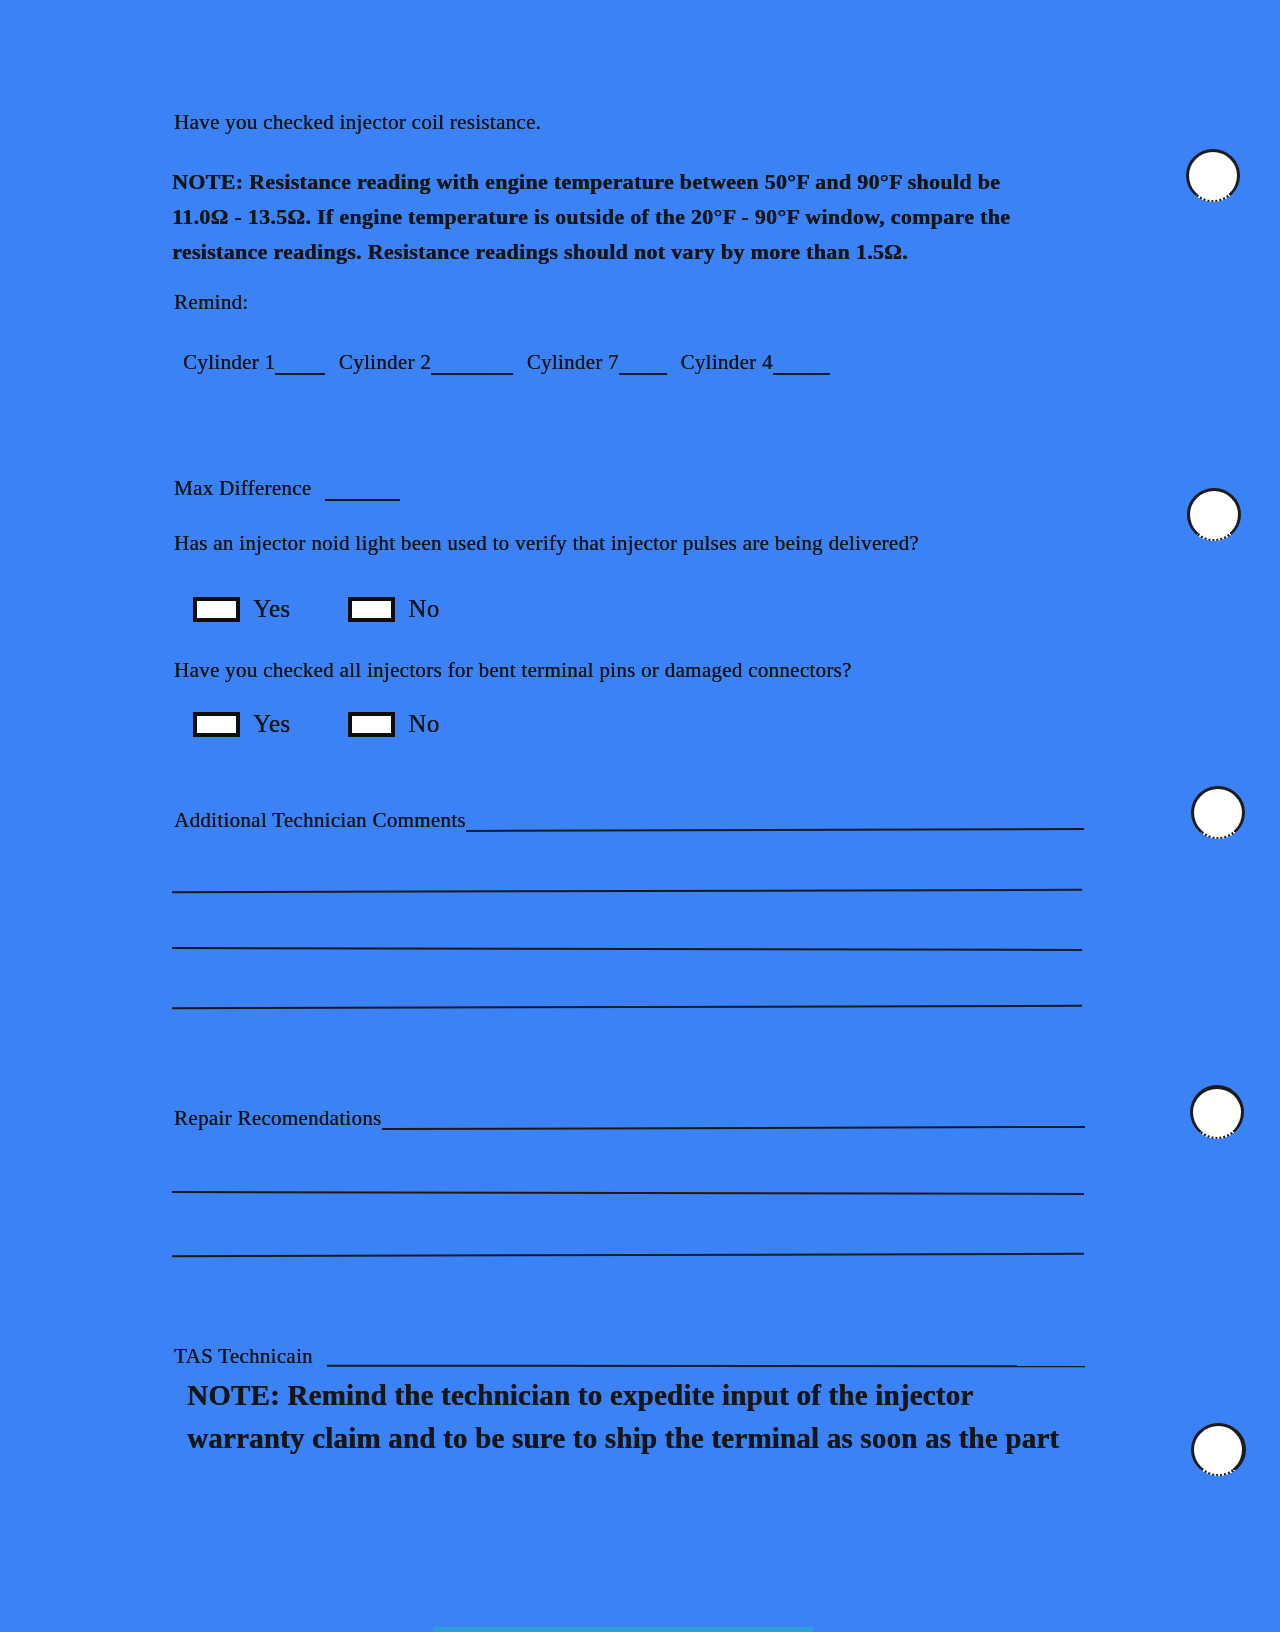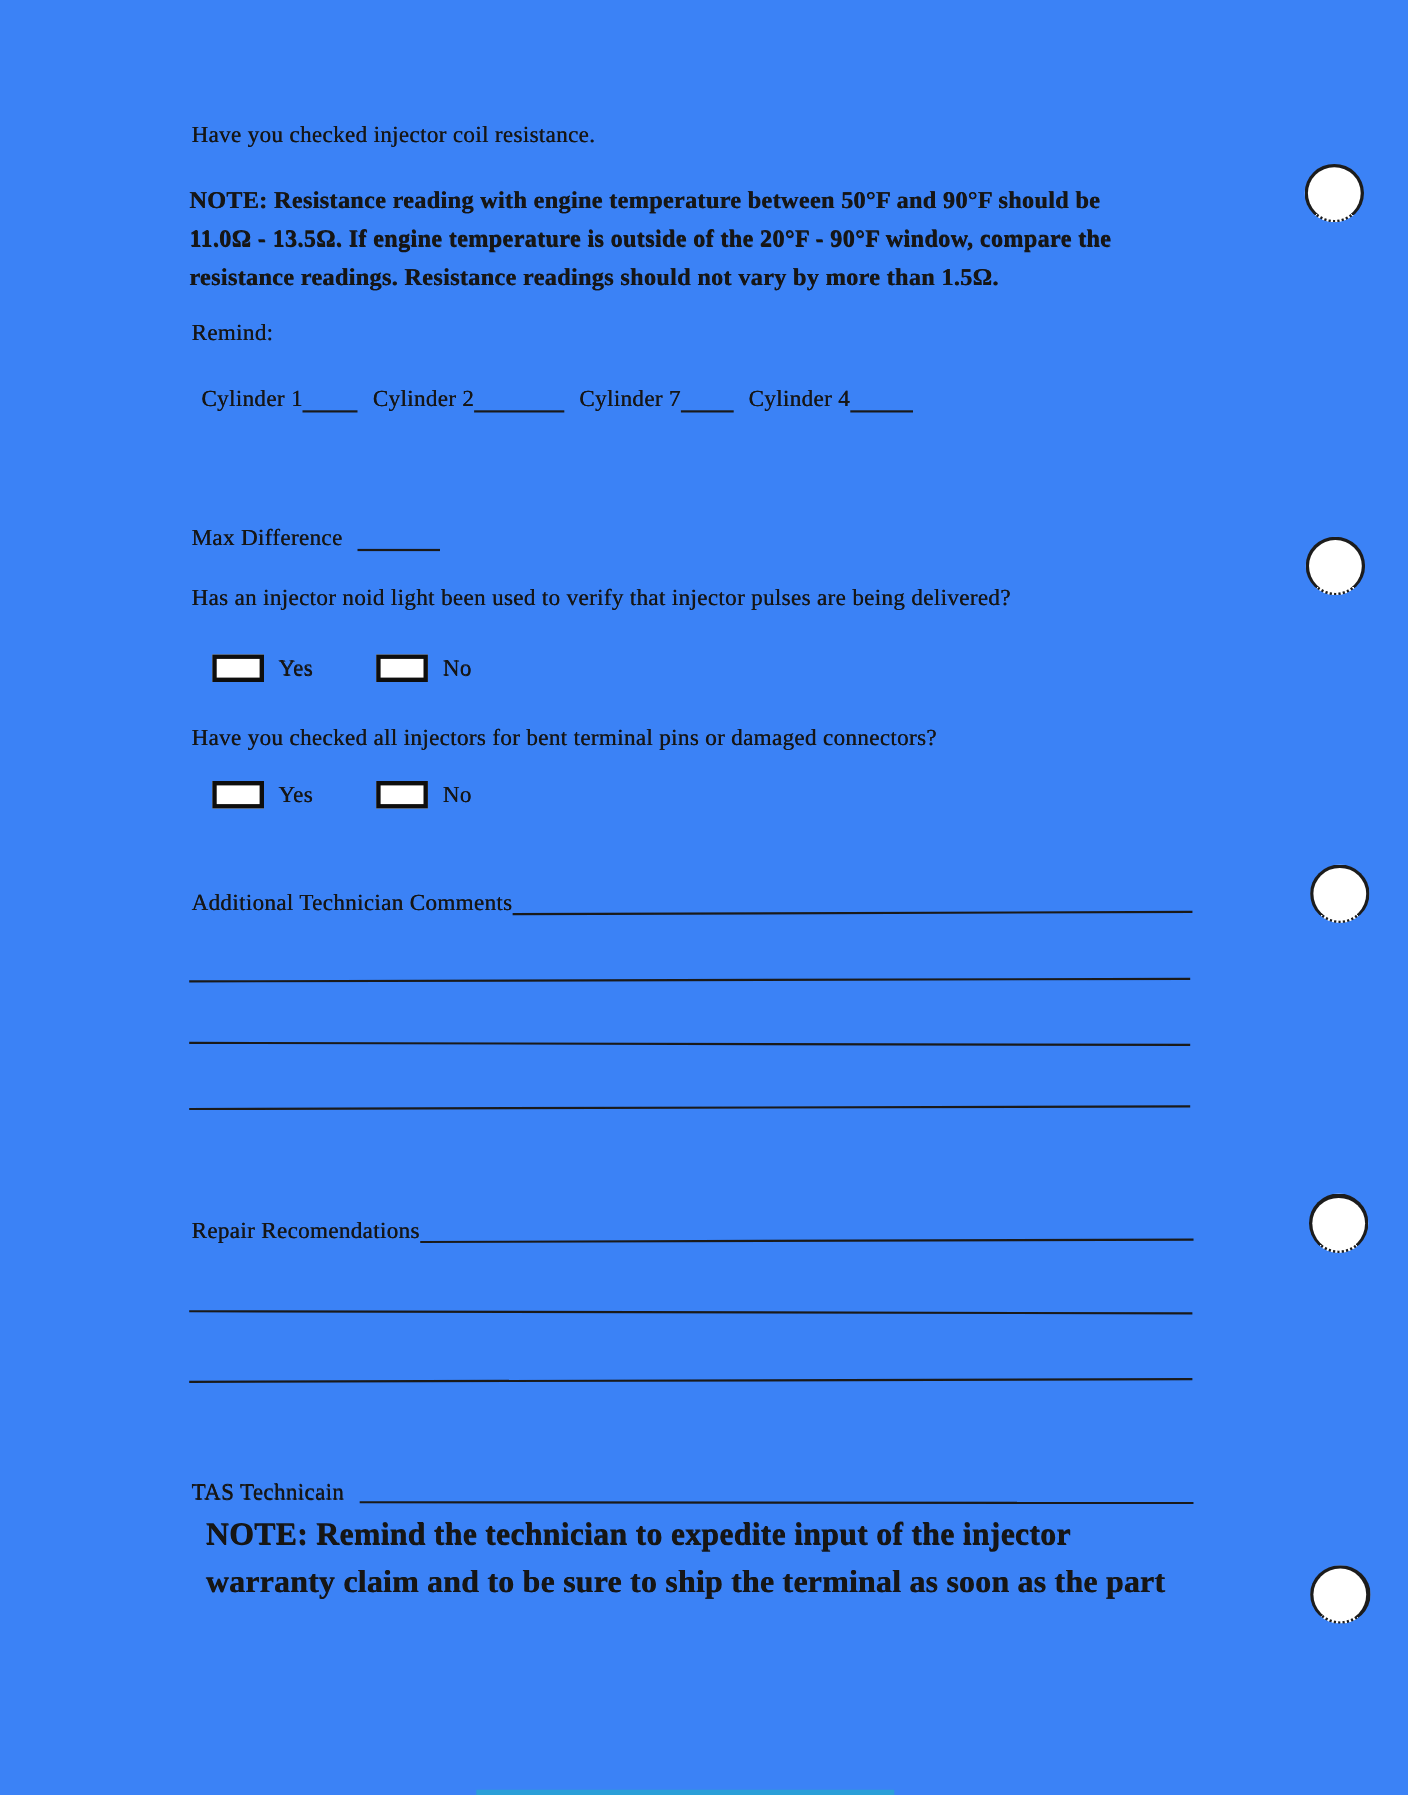--- a/index.html
+++ b/index.html
@@ -46,21 +46,21 @@
   .b1{width:50px;} .b2{width:82px;} .b3{width:48px;} .b4{width:57px;} .b4b{width:52px;}
   .bmax{width:75px;margin-left:14px;}
   .cb-row{display:flex;align-items:center;white-space:nowrap;}
   .cbox{
     display:inline-block;
     width:39px;height:17px;
     border:4px solid #0e0e0e;
     background:#fff;
   }
   .cb-label{
-    font-size:21px;letter-spacing:0.3px;
+    font-size:25px;letter-spacing:0.3px;
     text-shadow:0.3px 0.3px 0 currentColor;
     margin-left:13px;
   }
   .cbox.second{margin-left:58px;}
   .fill-row{display:flex;white-space:nowrap;}
   .fill-line{
     flex:1;
     border-bottom:2px solid #1a1a1a;
     margin-bottom:2px;
     transform:rotate(-0.18deg);

